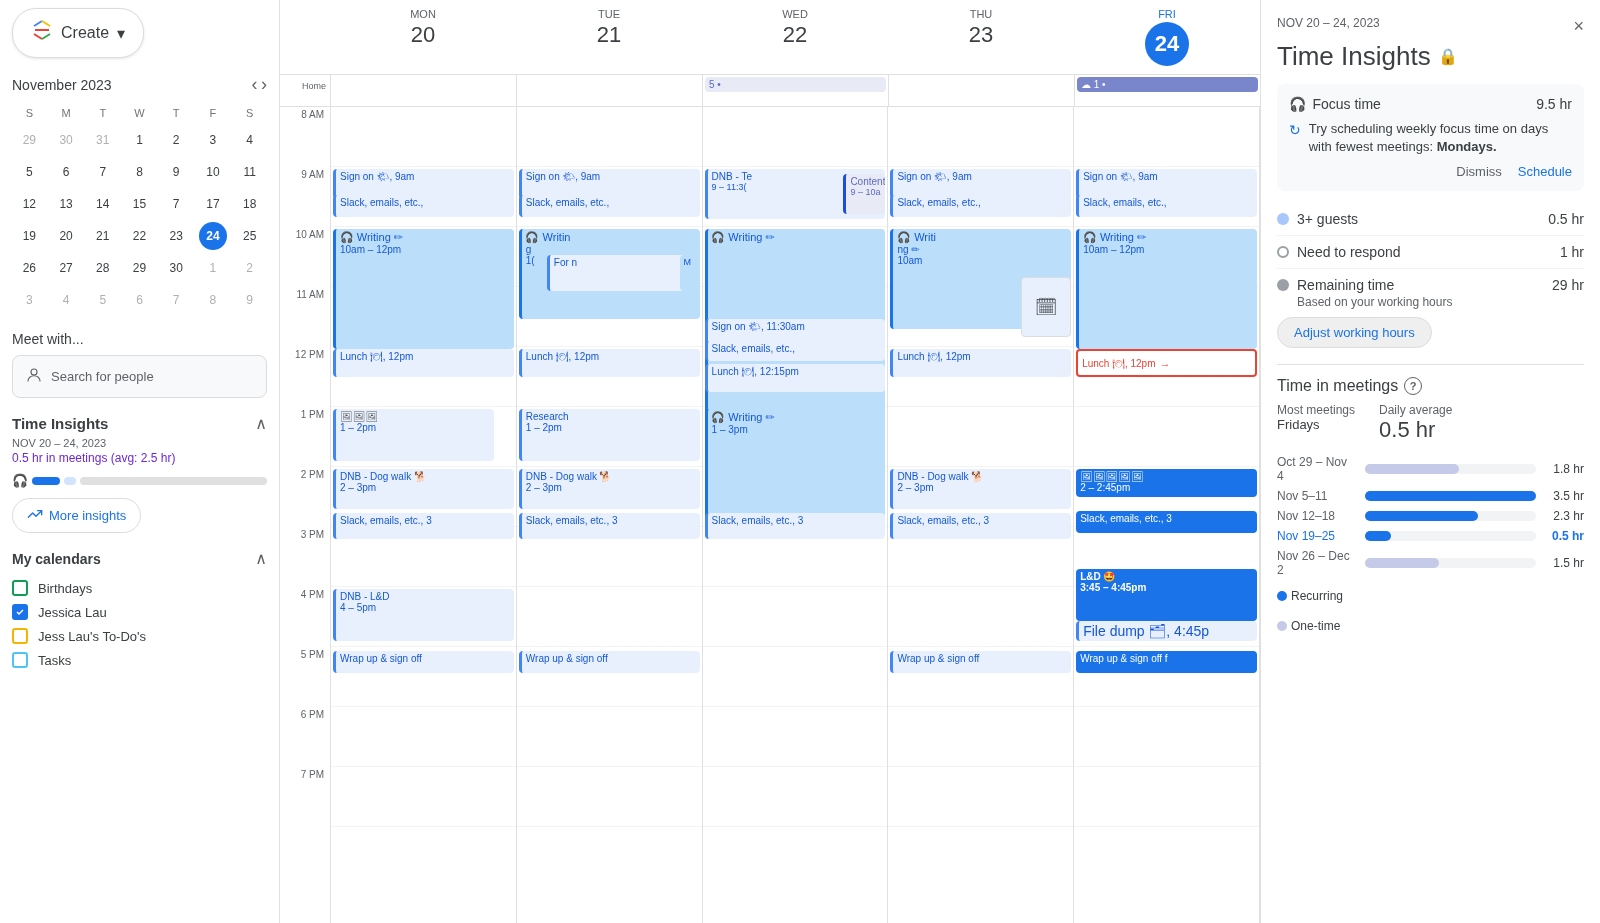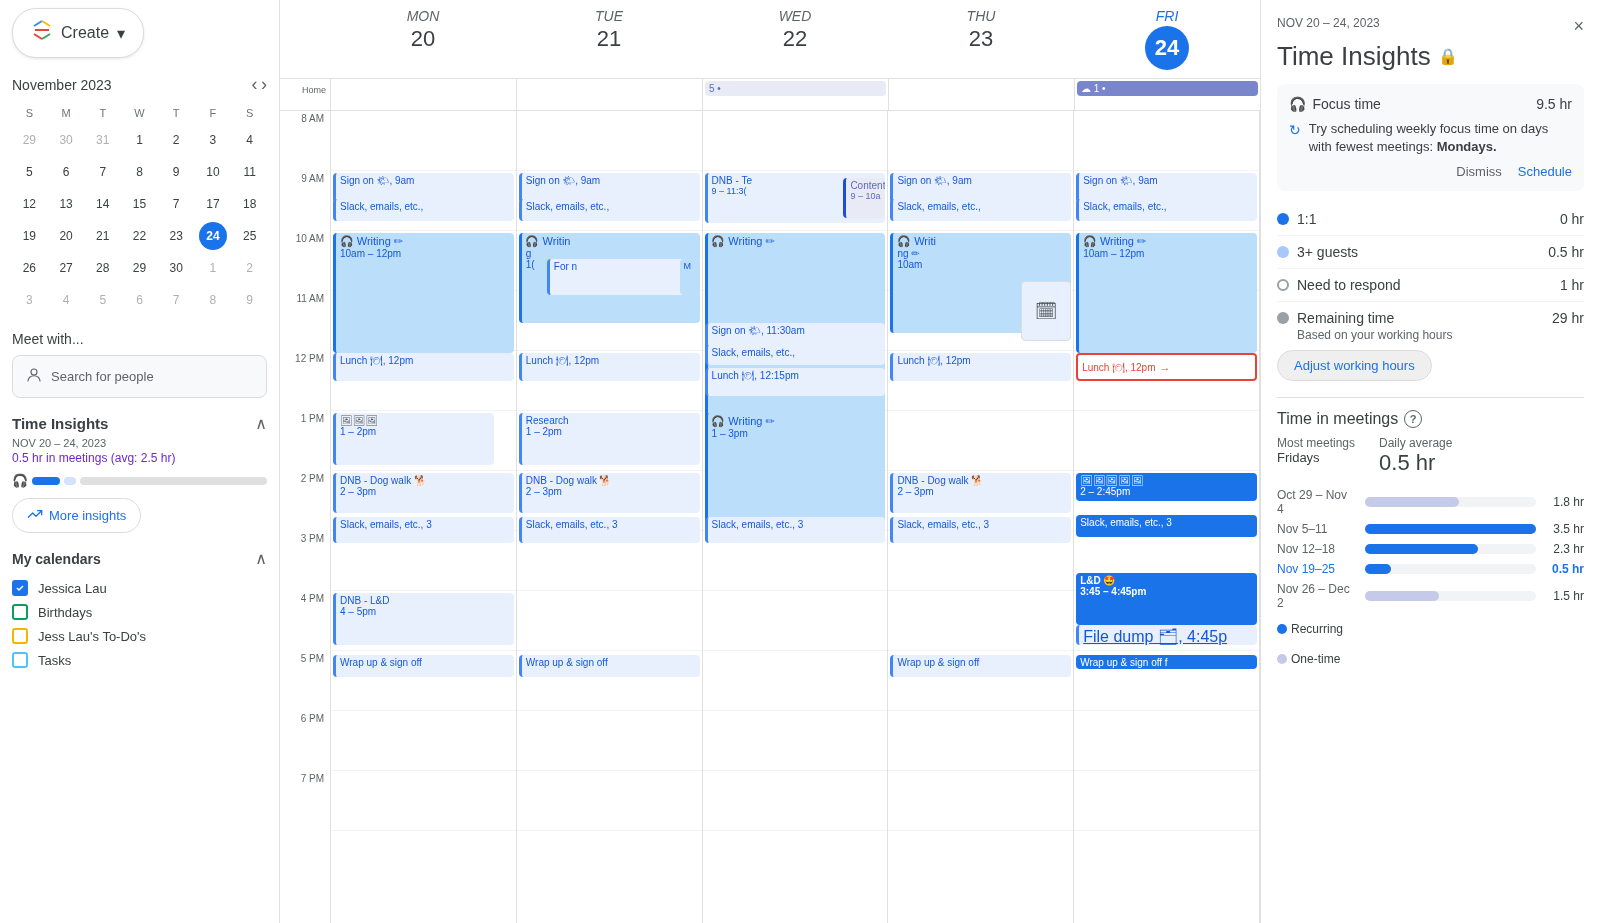--- a/index.html
+++ b/index.html
@@ -41,21 +41,21 @@
     .cal-checkbox.blue { background: #1a73e8; border-color: #1a73e8; }
     .cal-checkbox.green { background: #fff; border-color: #0f9d58; border-width: 2px; }
     .cal-checkbox.yellow { background: #fff; border-color: #f4b400; border-width: 2px; }
     .cal-checkbox.lightblue { background: #fff; border-color: #4fc3f7; border-width: 2px; }
 
     
     .calendar-main { flex: 1; display: flex; flex-direction: column; overflow: hidden; }
     .cal-header-row { display: flex; align-items: flex-start; padding: 8px 0; border-bottom: 1px solid #e0e0e0; }
     .cal-header-spacer { width: 50px; min-width: 50px; }
     .day-column-header { flex: 1; text-align: center; }
-    .day-name { font-size: 14px; color: #5f6368; text-transform: uppercase; font-style: italic; }
+    .day-name { font-size: 11px; color: #5f6368; text-transform: uppercase; }
     .day-num { font-size: 22px; font-weight: 400; color: #3c4043; margin-top: 2px; }
     .day-num.today { background: #1a73e8; color: #fff; border-radius: 50%; width: 44px; height: 44px; display: flex; align-items: center; justify-content: center; margin: 2px auto 0; font-weight: 600; }
     .all-day-row { display: flex; border-bottom: 1px solid #e0e0e0; min-height: 32px; }
     .all-day-label { width: 50px; min-width: 50px; font-size: 10px; color: #5f6368; padding: 4px 4px 0 0; text-align: right; }
     .all-day-cells { display: flex; flex: 1; }
     .all-day-cell { flex: 1; border-left: 1px solid #e0e0e0; padding: 2px; min-height: 28px; position: relative; }
     .all-day-event { background: #c5cae9; border-radius: 4px; font-size: 10px; padding: 2px 4px; color: #3c4043; white-space: nowrap; overflow: hidden; }
     .all-day-event.blue-dark { background: #7986cb; color: #fff; }
 
     .time-grid { display: flex; flex: 1; overflow-y: auto; }
@@ -242,30 +242,30 @@
       <span>More insights</span>
     </button>
   </div>
 
   <div class="my-calendars">
     <div class="cal-header">
       <span class="cal-title">My calendars</span>
       <button class="section-toggle">∧</button>
     </div>
     <div class="cal-item">
+      <div class="cal-checkbox green"></div>
+      <span>Birthdays</span>
+    </div>
+    <div class="cal-item">
       <div class="cal-checkbox blue" style="display:flex;align-items:center;justify-content:center;">
         <svg width="10" height="10" viewBox="0 0 10 10">
             <polyline points="2,5 4,7 8,3" stroke="white" stroke-width="1.5" fill="none"></polyline>
           </svg>
       </div>
       <span>Jessica Lau</span>
-    </div>
-    <div class="cal-item">
-      <div class="cal-checkbox green"></div>
-      <span>Birthdays</span>
     </div>
     <div class="cal-item">
       <div class="cal-checkbox yellow"></div>
       <span>Jess Lau's To-Do's</span>
     </div>
     <div class="cal-item">
       <div class="cal-checkbox lightblue"></div>
       <span>Tasks</span>
     </div>
   </div>
@@ -546,23 +546,23 @@
           <div style="font-size:10px;">2 – 2:45pm</div>
         </div>
         <div class="event event-dark-blue" style="top:404px;left:2px;right:2px;height:22px;">
           <div style="font-size:10px;">Slack, emails, etc., 3</div>
         </div>
         <div class="event event-dark-blue" style="top:462px;left:2px;right:2px;height:52px;">
           <div style="font-size:10px;font-weight:600;">L&amp;D 🤩</div>
           <div style="font-size:10px;font-weight:bold;">3:45 – 4:45pm</div>
         </div>
         <div class="event event-blue" style="top:514px;left:2px;right:2px;height:20px;">
-          <div style="font-size:16px;text-decoration:underline;">File dump 🗂, 4:45p</div>
-        </div>
-        <div class="event event-dark-blue" style="top:544px;left:2px;right:2px;height:14px;">
+          <div style="font-size:14px;">File dump 🗂, 4:45p</div>
+        </div>
+        <div class="event event-dark-blue" style="top:544px;left:2px;right:2px;height:22px;">
           <div style="font-size:10px;">Wrap up &amp; sign off f</div>
         </div>
       </div>
     </div>
   </div>
 </div>
 
 <div class="right-panel">
   <div class="rp-header">
     <span class="rp-date-range">NOV 20 – 24, 2023</span>
@@ -589,27 +589,20 @@
       </span>
     </div>
     <div class="focus-actions">
       <button class="btn-dismiss">Dismiss</button>
       <button class="btn-schedule">Schedule</button>
     </div>
   </div>
 
   <div class="meeting-type-row">
     <div class="meeting-type-left">
-      <div class="dot dot-blue"></div>
-      <span class="meeting-type-label">1:1</span>
-    </div>
-    <span class="meeting-type-hrs">0 hr</span>
-  </div>
-  <div class="meeting-type-row">
-    <div class="meeting-type-left">
       <div class="dot dot-light-blue"></div>
       <span class="meeting-type-label">3+ guests</span>
     </div>
     <span class="meeting-type-hrs">0.5 hr</span>
   </div>
   <div class="meeting-type-row">
     <div class="meeting-type-left">
       <div class="dot-outline"></div>
       <span class="meeting-type-label">Need to respond</span>
     </div>

